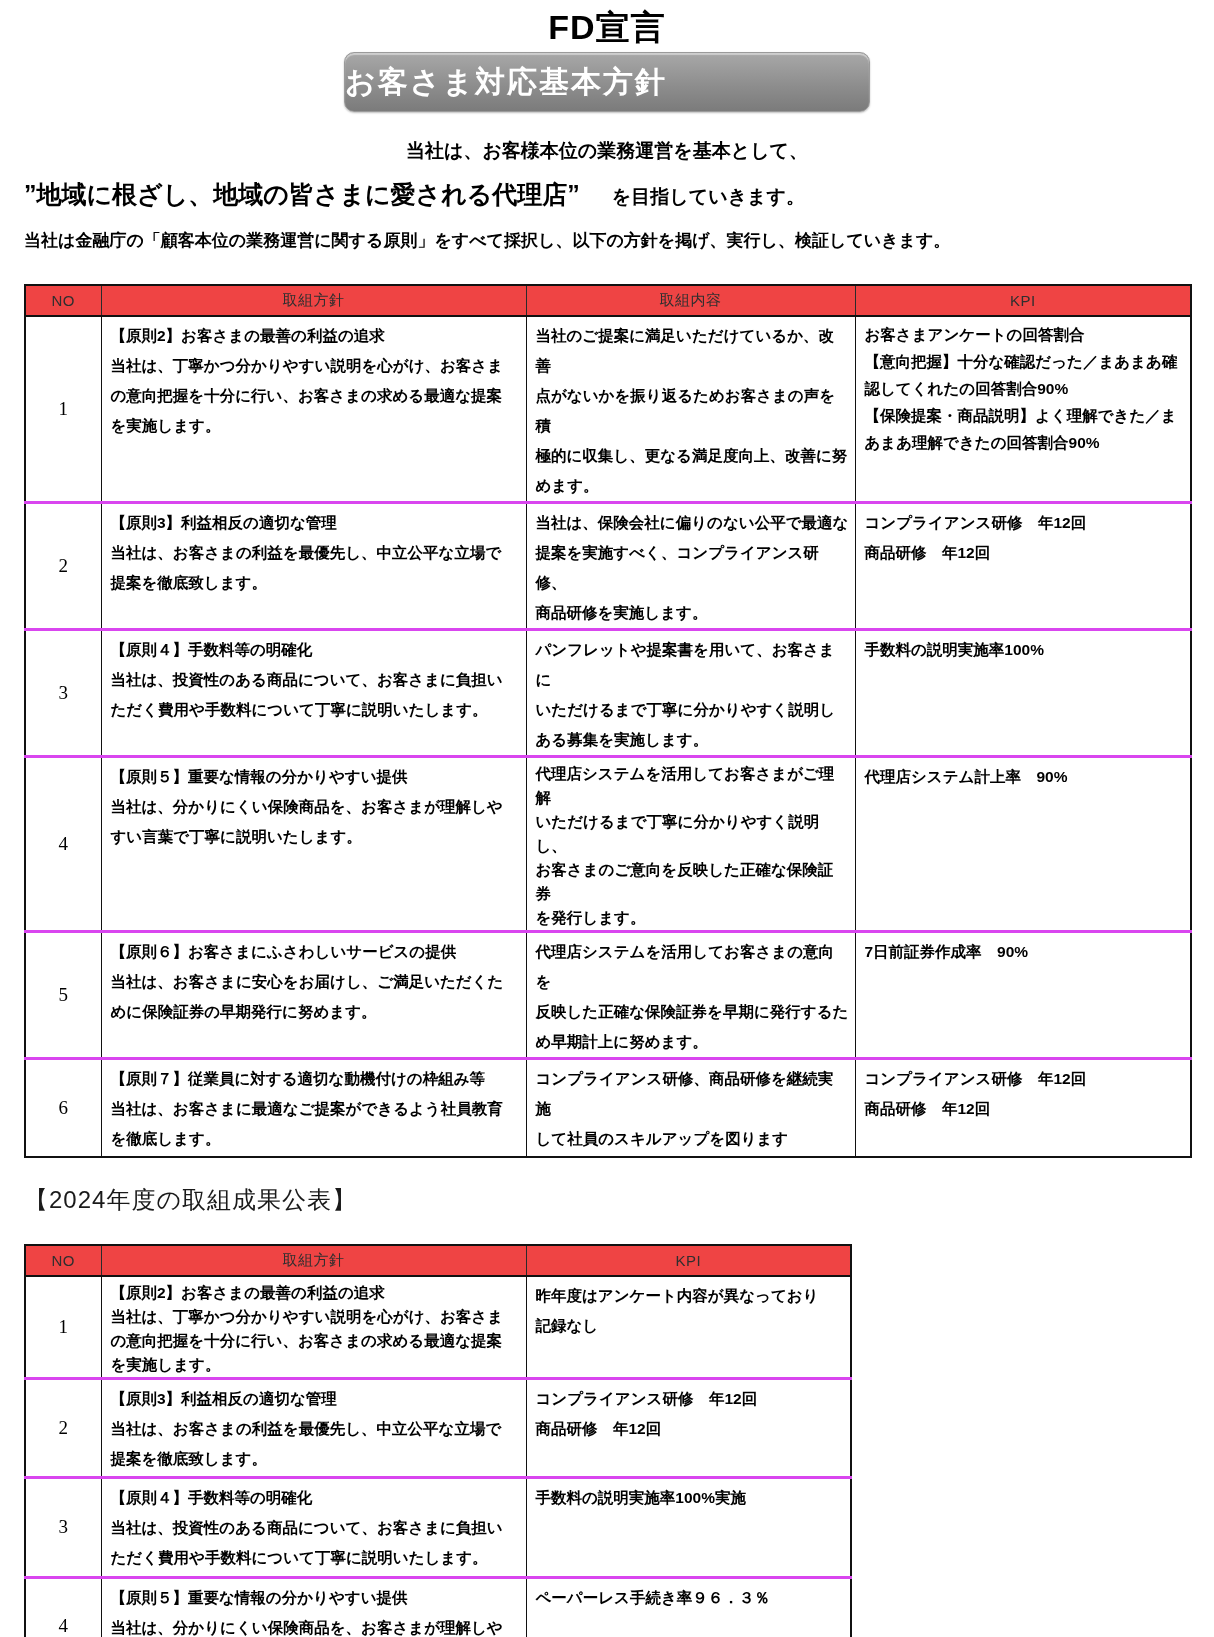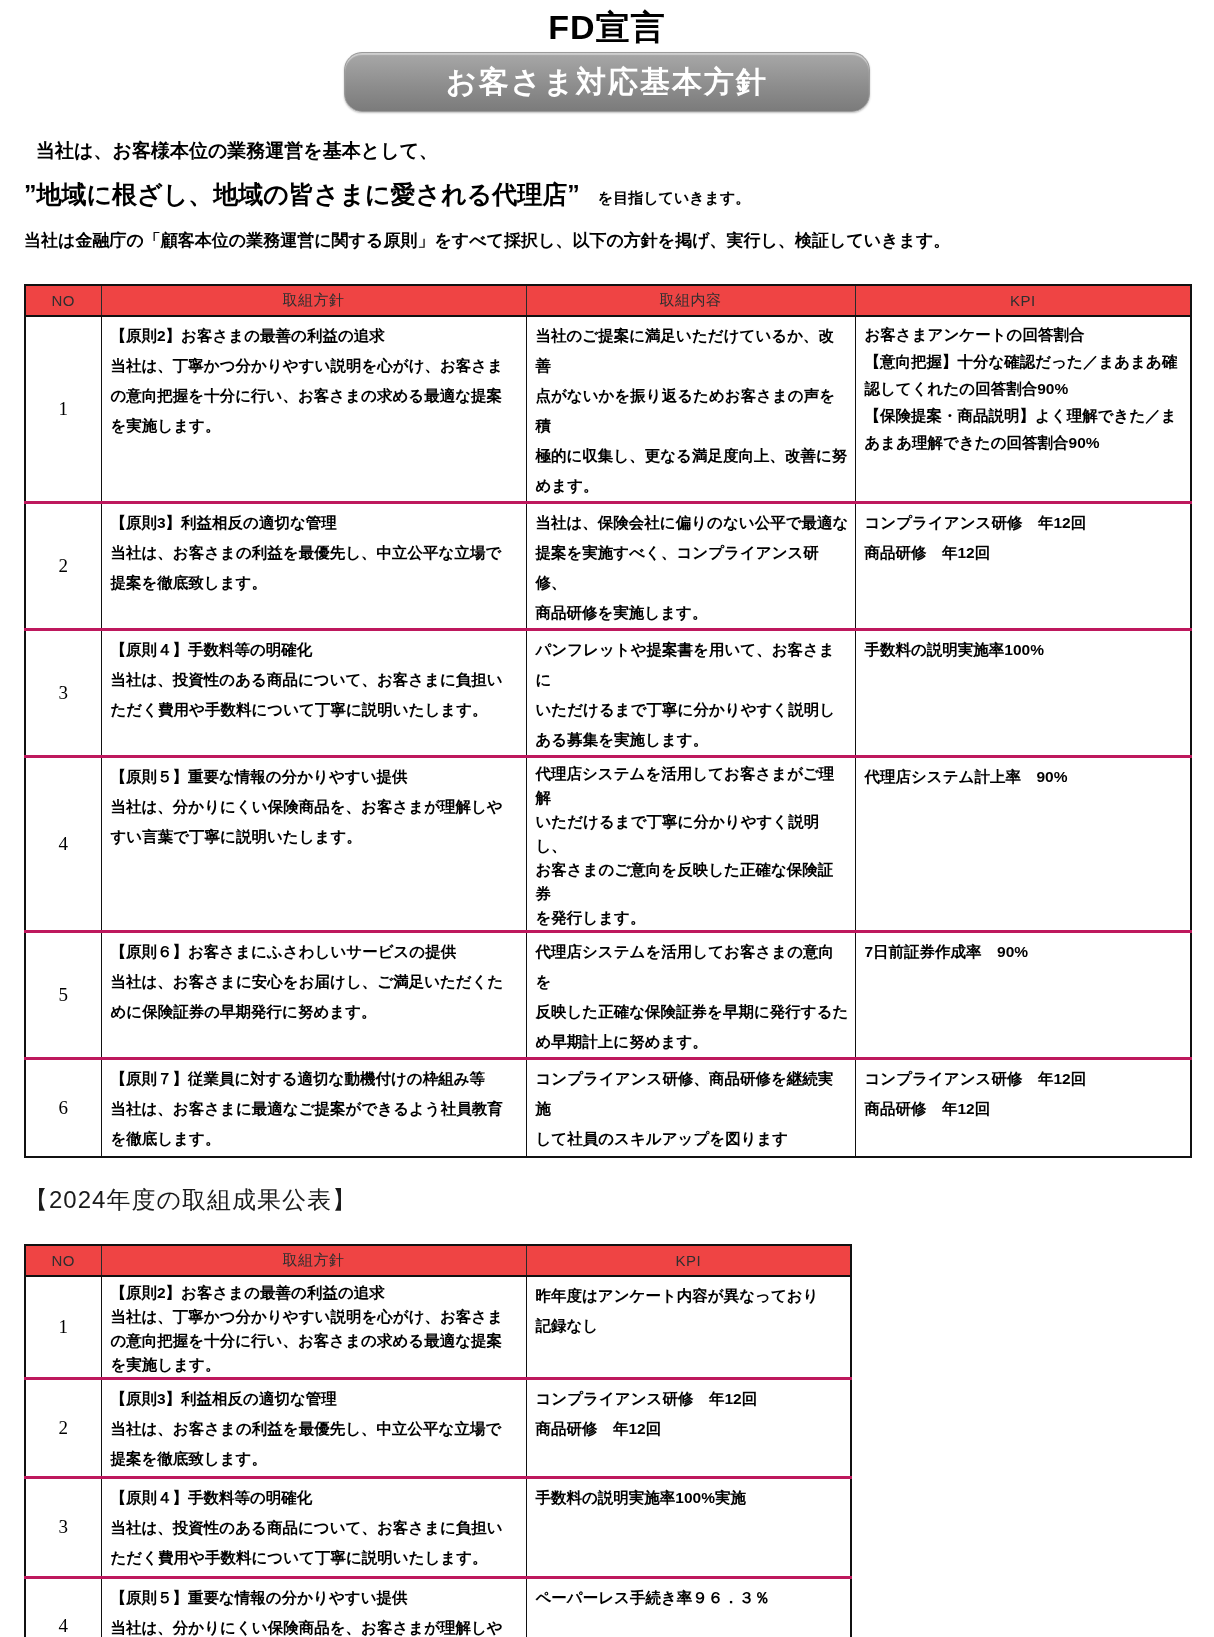--- a/index.html
+++ b/index.html
@@ -9,47 +9,47 @@
     color:#000;
   }
   .page{padding:6px 24px 0 24px;box-sizing:border-box;}
 
   .title{
     text-align:center;font-size:34px;font-weight:bold;
     line-height:42px;letter-spacing:1px;
   }
   .banner{
     width:524px;height:58px;margin:4px auto 0 auto;
-    border-radius:18px;border:1px solid #9b9b9b;
+    border-radius:10px;border:1px solid #9b9b9b;
     background:linear-gradient(180deg,#a8a8a8 0%,#8e8e8e 55%,#7b7b7b 100%);
     box-shadow:inset 0 2px 1px rgba(255,255,255,.45), 0 1px 2px rgba(0,0,0,.25);
-    display:flex;align-items:center;justify-content:center;
+    display:flex;align-items:center;justify-content:flex-start;
   }
   .banner-label{color:#fff;font-size:30px;font-weight:bold;letter-spacing:2px;}
 
   .intro{margin-top:26px;}
-  .intro-l1{margin:12px;font-size:19px;font-weight:bold;line-height:26px;}
+  .intro-l1{margin:12px;font-size:19px;font-weight:bold;line-height:26px;text-align:center;}
   .intro-l2{margin:8px 0 0 0;line-height:36px;}
   .intro-l2 .quote{font-size:25px;font-weight:bold;}
-  .intro-l2 .rest{font-size:15px;font-weight:bold;margin-left:18px;}
+  .intro-l2 .rest{font-size:19px;font-weight:bold;margin-left:32px;}
   .intro-l3{margin:12px 0 0 0;font-size:17px;font-weight:bold;line-height:26px;}
 
   table{table-layout:fixed;border-collapse:collapse;border:2px solid #111;}
   .t1{width:1166px;margin-top:30px;}
   .t2{width:826px;margin-top:28px;}
   th{
     background:#ef4444;height:27px;
     font-size:15px;font-weight:normal;color:#2f2f2f;
     border:1px solid #2b2b2b;border-bottom:2px solid #111;
     text-align:center;letter-spacing:.5px;
   }
   td{
     vertical-align:top;
     border-left:1px solid #111;border-right:1px solid #111;
-    border-top:3px solid #be185d;
+    border-top:3px solid #d946ef;
     font-size:15.5px;font-weight:bold;line-height:30px;
     white-space:pre-line;word-break:break-all;overflow:hidden;
     padding:4px 6px 0 9px;
   }
   tbody tr:first-child td{border-top:2px solid #111;}
   td.no{
     text-align:center;vertical-align:middle;
     font-family:"Liberation Serif","DejaVu Serif",serif;
     font-size:19px;font-weight:normal;padding:0;
   }

